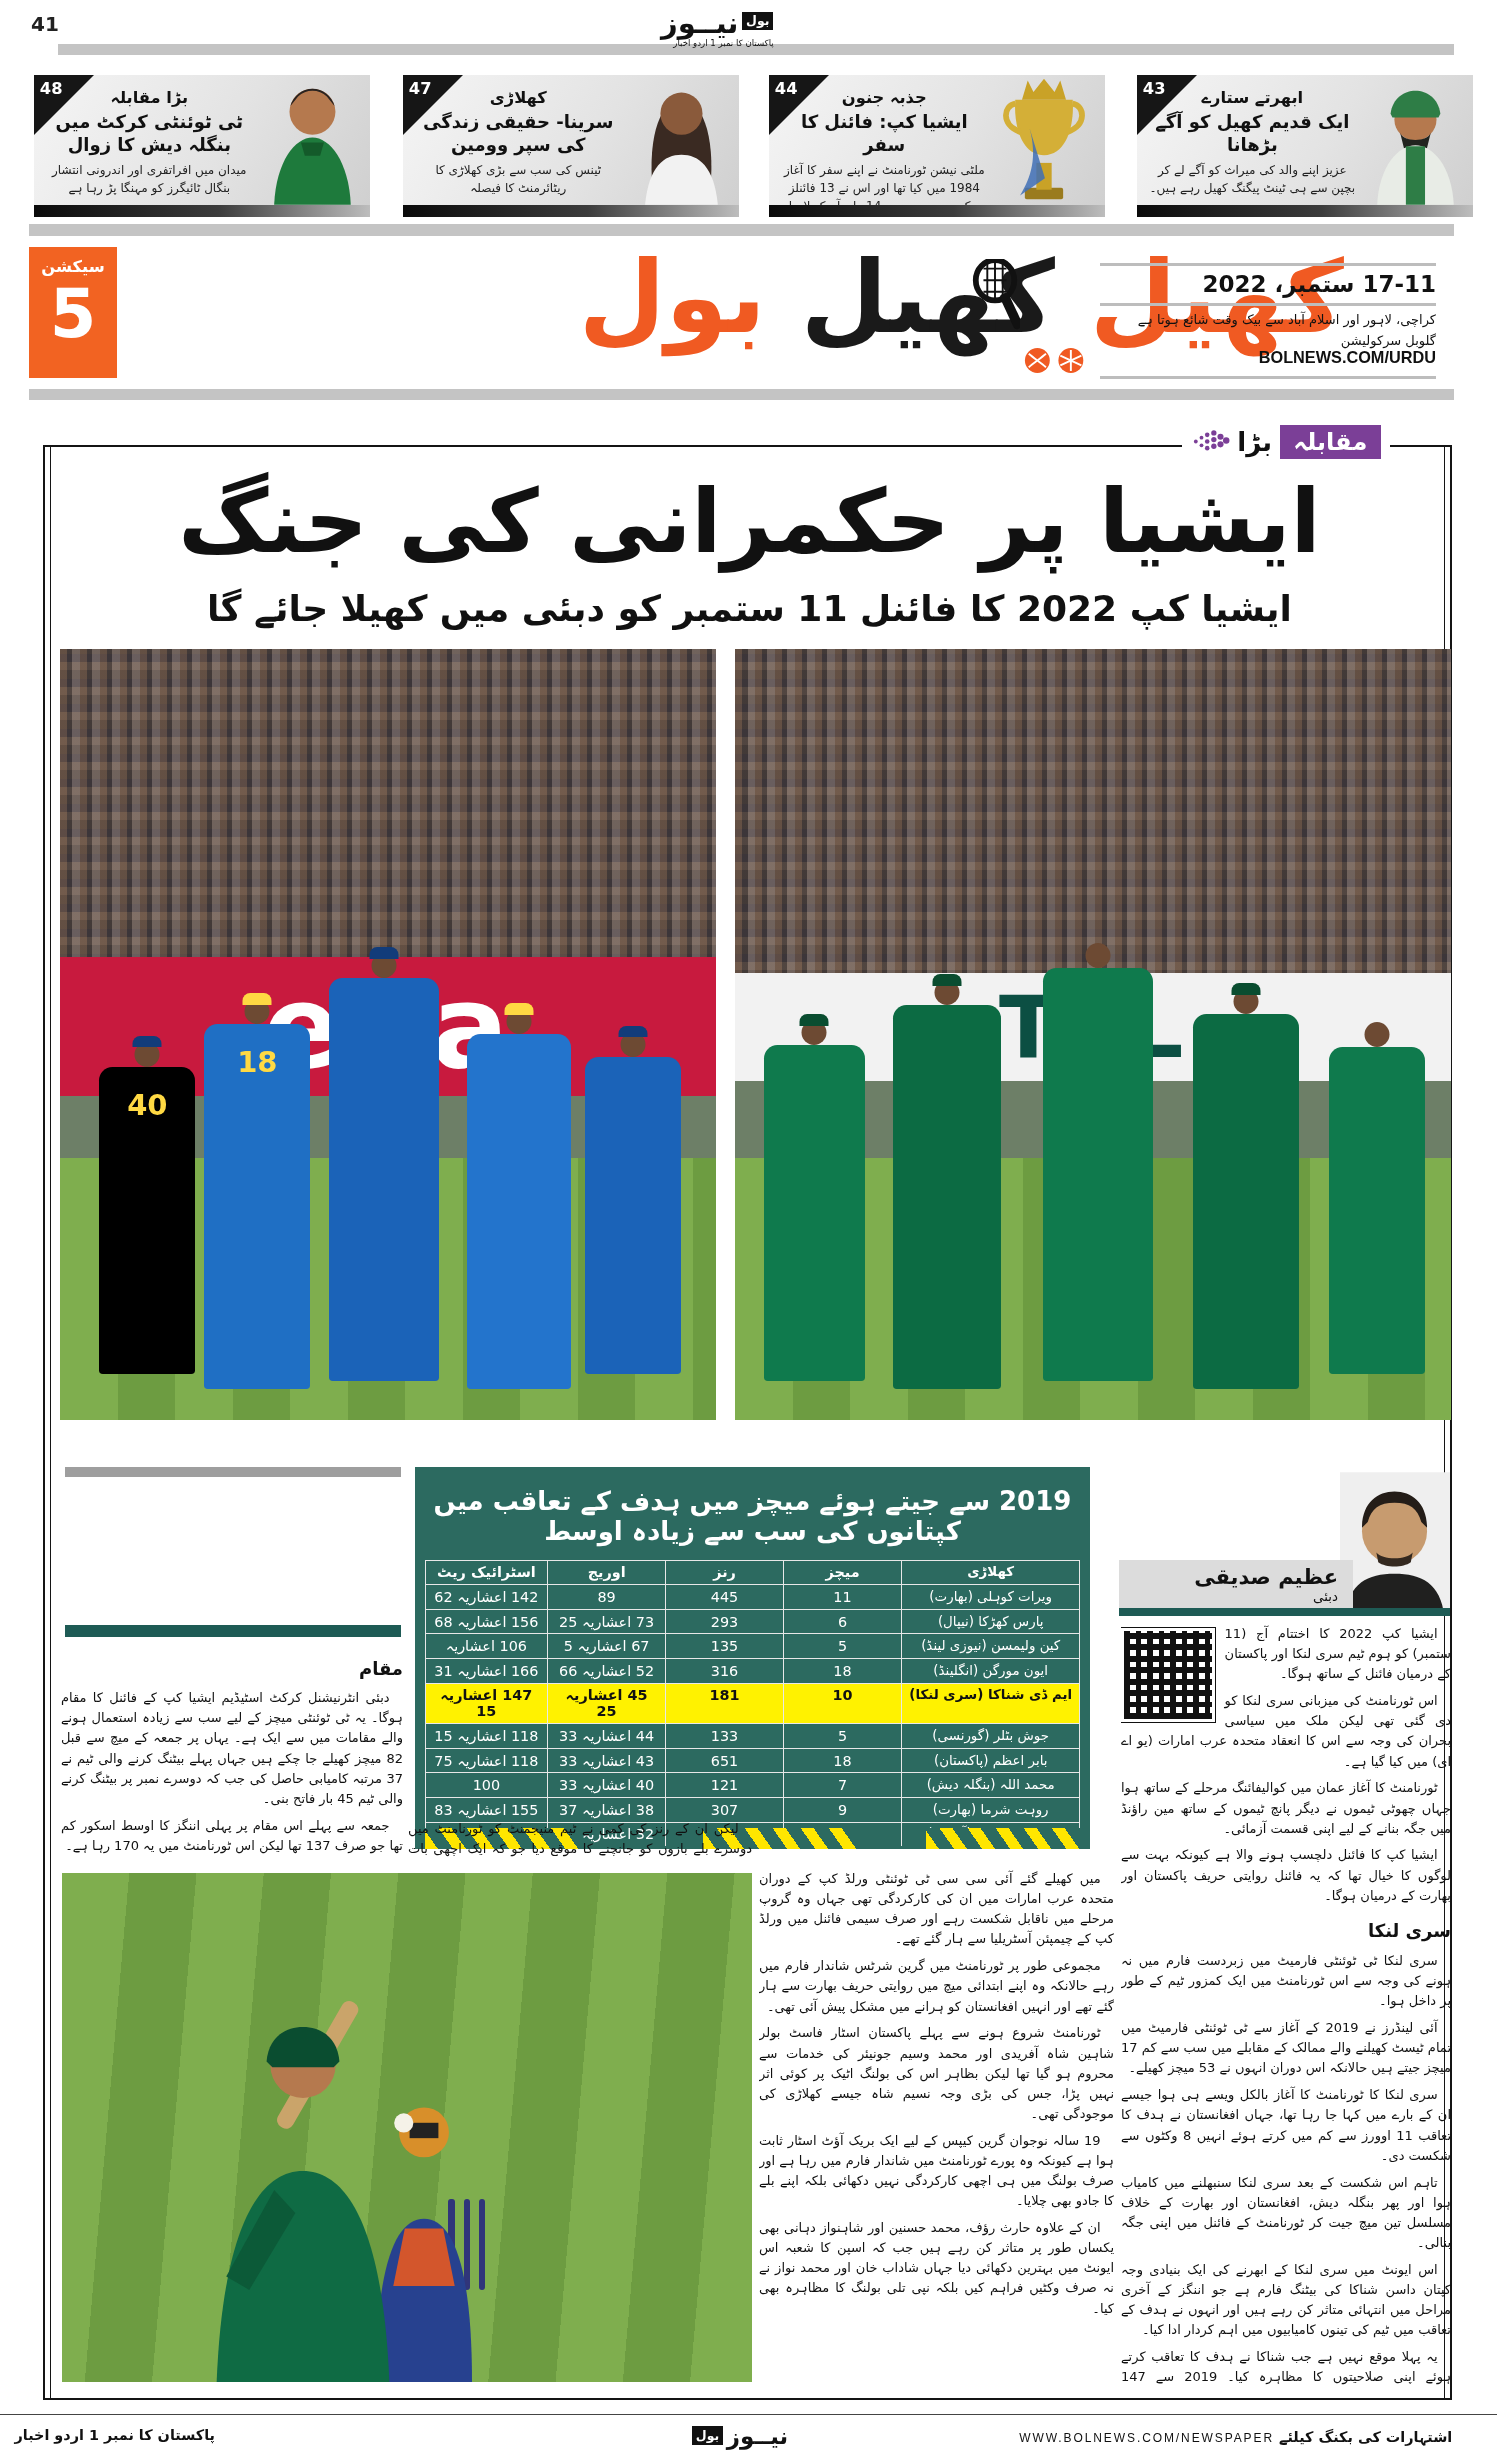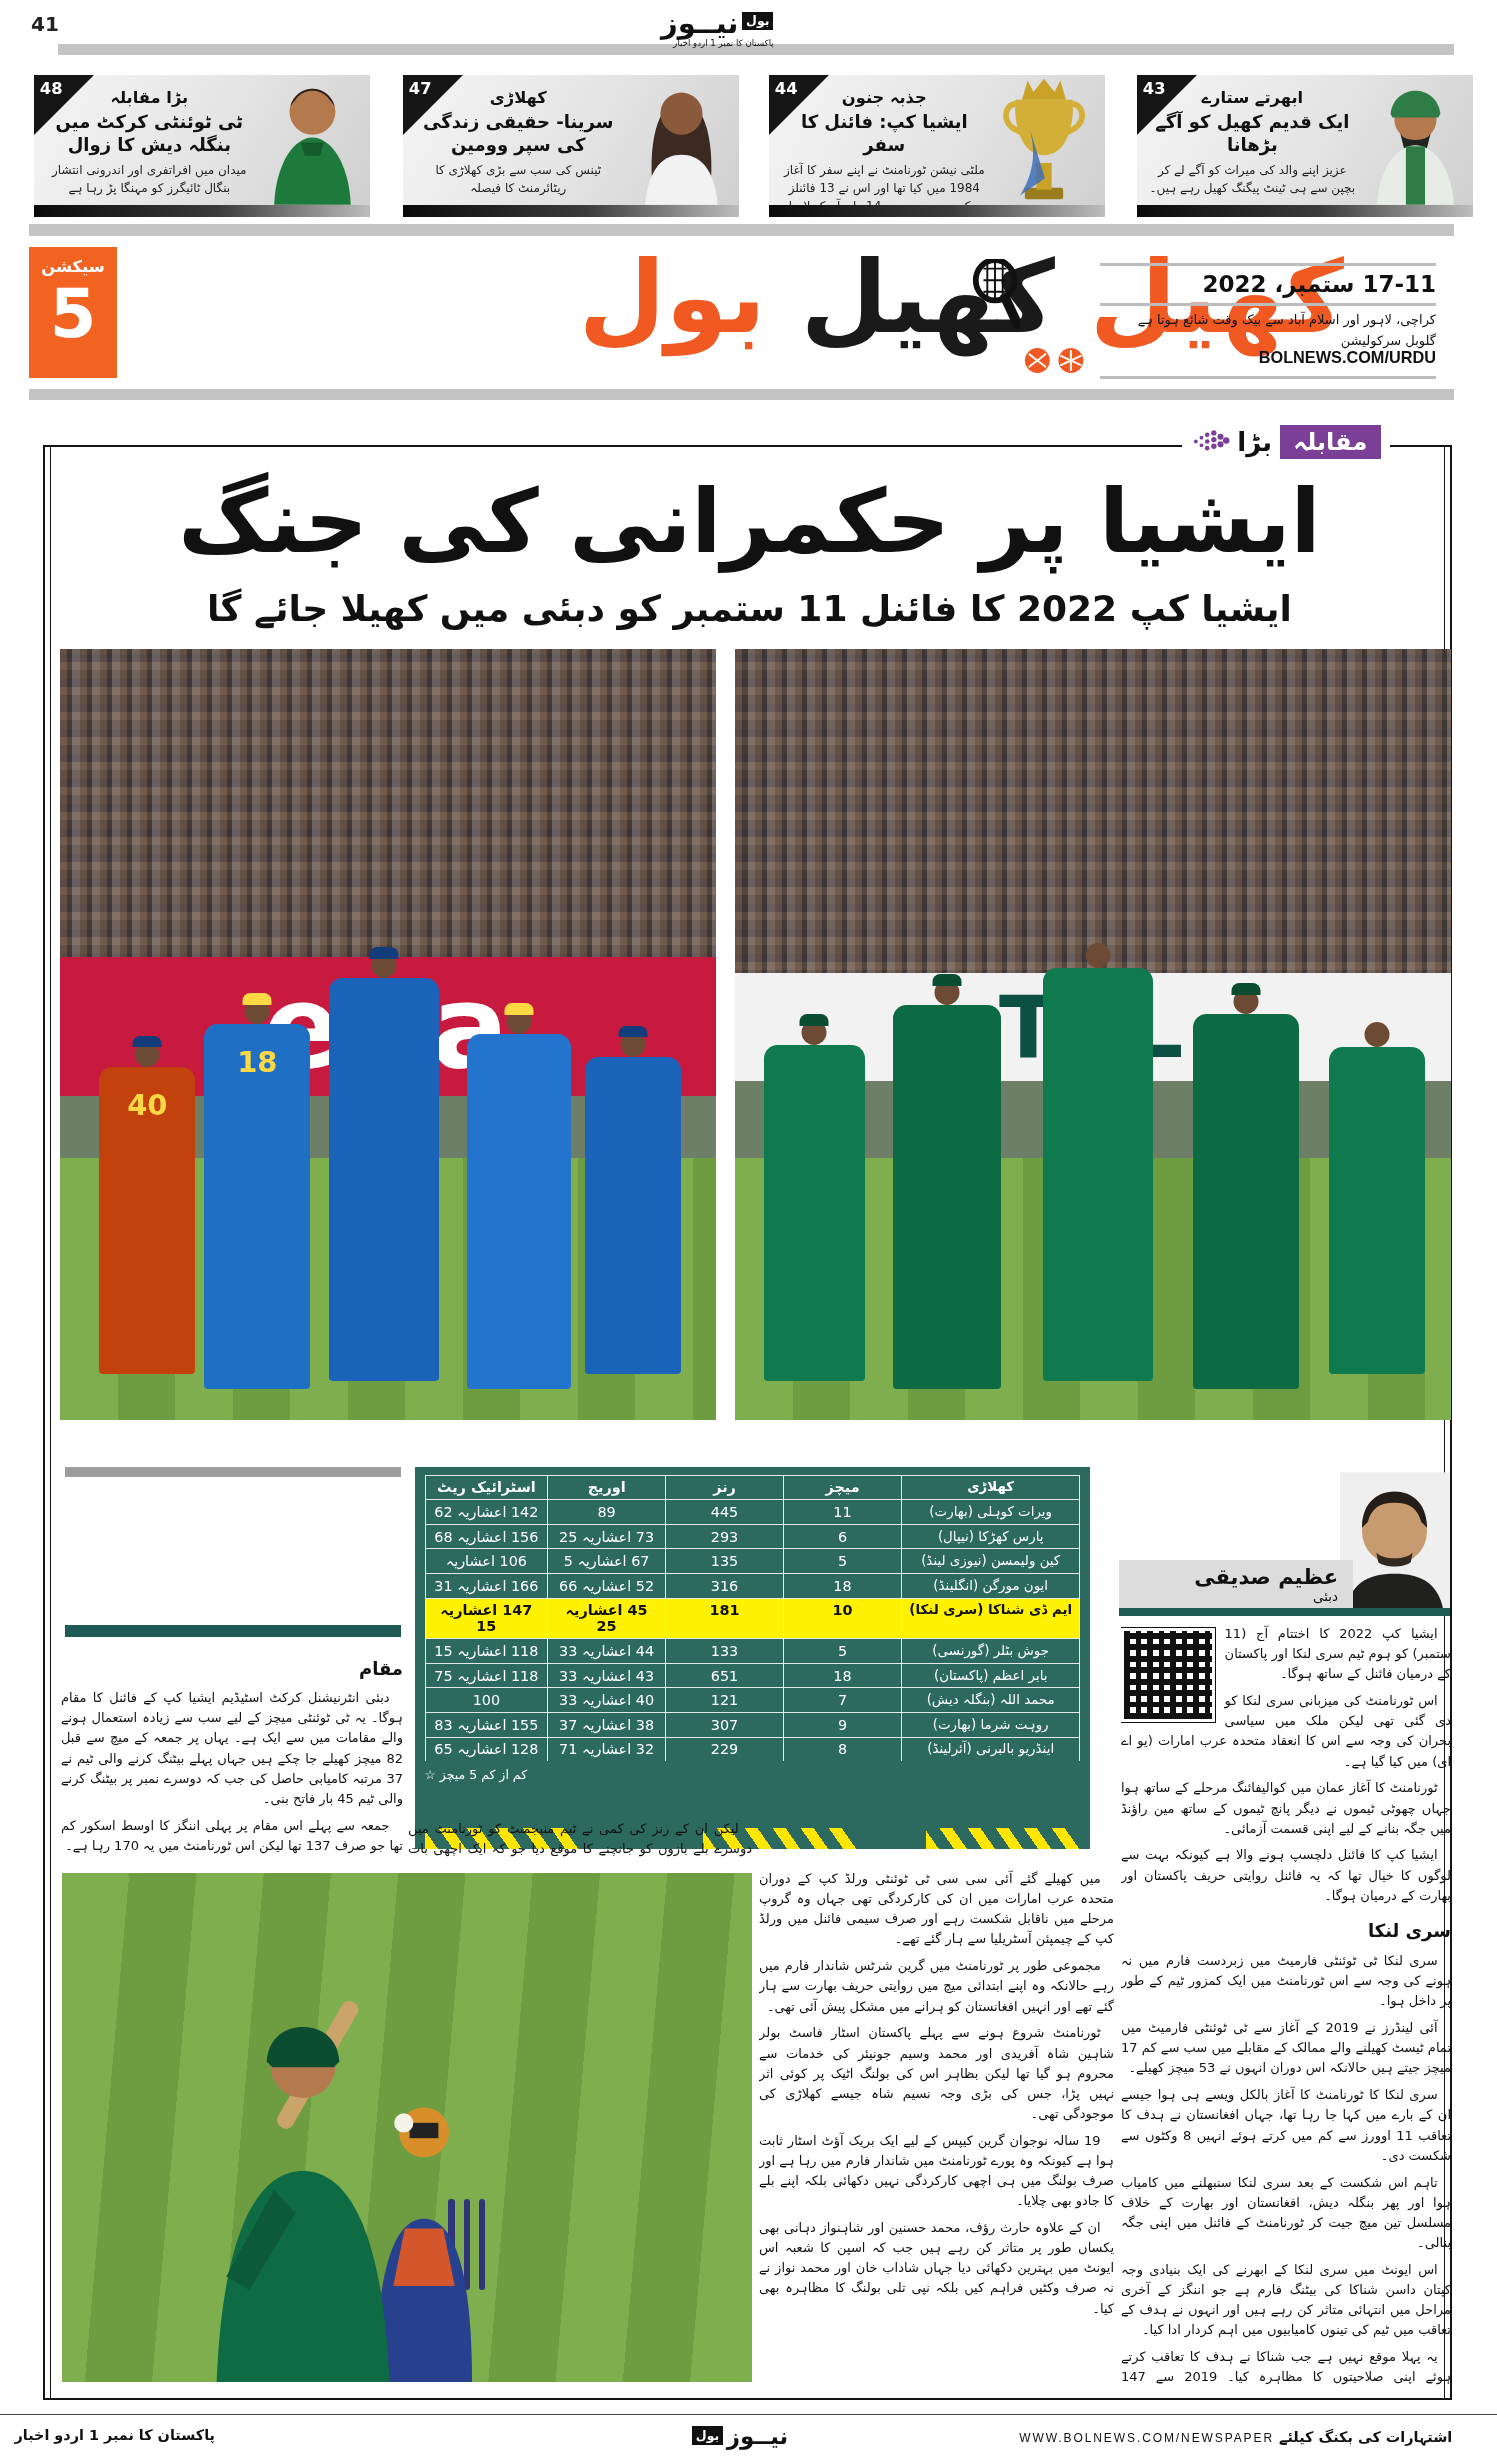--- a/index.html
+++ b/index.html
@@ -238,21 +238,21 @@
     <span class="purp rtl">مقابلہ</span>
   </div>
 
   <div class="abs headline rtl" style="left:77px;top:476px;width:1345px;">ایشیا پر حکمرانی کی جنگ</div>
   <div class="abs subhead rtl" style="left:77px;top:588px;width:1345px;">ایشیا کپ 2022 کا فائنل 11 ستمبر کو دبئی میں کھیلا جائے گا</div>
 
   <div class="abs photo" style="left:60px;top:649px;width:656px;height:771px;">
     <div class="crowd"></div>
     <div class="adband" style="top:40%;height:18%;background:#c81a3e;font-size:115px;">eda</div>
     <div class="field"></div>
-    <div class="pl" style="left:6%;bottom:6%;width:96px;height:307px;background:#c2410c;">
+    <div class="pl" style="left:6%;bottom:6%;width:96px;height:307px;background:#000000;">
         <span class="head"></span>
         <span class="cap" style="background:#123c7a;"></span>
         <span class="num">40</span>
       </div>
     <div class="pl" style="left:22%;bottom:4%;width:106px;height:365px;background:#1f6fc4;">
         <span class="head"></span>
         <span class="cap" style="background:#ffd943;"></span>
         <span class="num">18</span>
       </div>
     <div class="pl" style="left:41%;bottom:5%;width:110px;height:403px;background:#1b63b8;">
@@ -301,20 +301,21 @@
   <div class="abs bar" style="left:65px;top:1467px;width:336px;height:9.6px;background:#9e9e9e;"></div>
   <div class="abs tealbar" style="left:65px;top:1625px;width:336px;height:11.5px;"></div>
   <div class="abs body rtl" style="left:61px;top:1643px;width:342px;height:213px;overflow:hidden;">
 
   <p class="h">مقام</p>
       <p class="p">دبئی انٹرنیشنل کرکٹ اسٹیڈیم ایشیا کپ کے فائنل کا مقام ہوگا۔ یہ ٹی ٹوئنٹی میچز کے لیے سب سے زیادہ استعمال ہونے والے مقامات میں سے ایک ہے۔ یہاں پر جمعہ کے میچ سے قبل 82 میچز کھیلے جا چکے ہیں جہاں پہلے بیٹنگ کرنے والی ٹیم نے 37 مرتبہ کامیابی حاصل کی جب کہ دوسرے نمبر پر بیٹنگ کرنے والی ٹیم 45 بار فاتح بنی۔</p>
       <p class="p">جمعہ سے پہلے اس مقام پر پہلی اننگز کا اوسط اسکور کم تھا جو صرف 137 تھا لیکن اس ٹورنامنٹ میں یہ 170 رہا ہے۔</p>
     </div>
 
   <div class="abs stats rtl" style="left:415px;top:1467px;width:675px;height:382px;box-sizing:border-box;">
+    <div class="title">2019 سے جیتے ہوئے میچز میں ہدف کے تعاقب میں کپتانوں کی سب سے زیادہ اوسط</div>
     <div class="trow head">
       <div class="c-pl">کھلاڑی</div>
       <div class="c-m">میچز</div>
       <div class="c-r">رنز</div>
       <div class="c-a">اوریج</div>
       <div class="c-s">اسٹرائیک ریٹ</div>
     </div>
     <div>
 
         <div class="trow">

